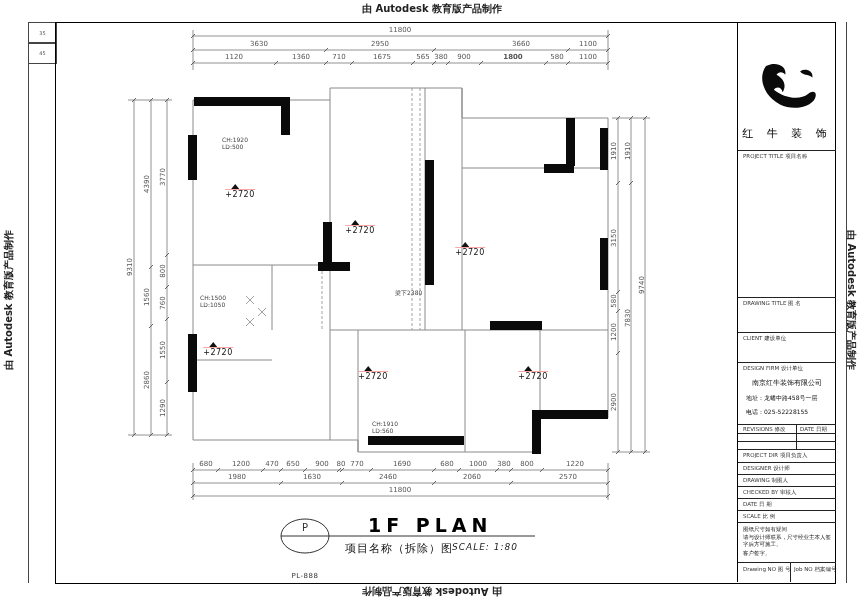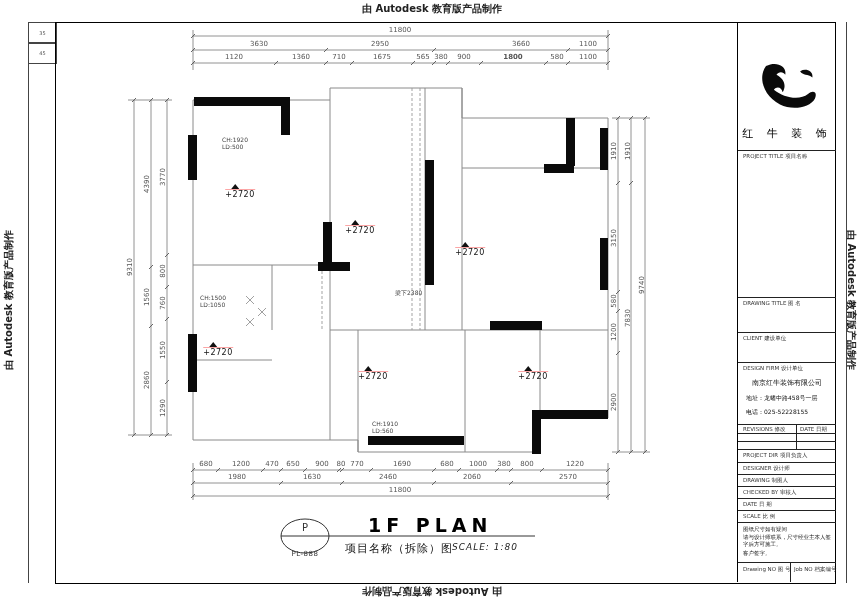--- a/index.html
+++ b/index.html
@@ -167,21 +167,21 @@
   <div>CH:1500</div>
   <div>LD:1050</div>
 </div>
 <div class="abs ann" style="left:372px;top:420px;">
   <div>CH:1910</div>
   <div>LD:560</div>
 </div>
 <div class="abs ann" style="left:395px;top:289px;">梁下2380</div>
 
 <div class="abs stampP" style="left:305px;top:527px;">P</div>
-<div class="abs stampNo" style="left:305px;top:554px;">PL-888</div>
+<div class="abs stampNo" style="left:305px;top:576px;">PL-888</div>
 <div class="abs ftitle" style="left:368px;top:514px;">1F PLAN</div>
 <div class="abs fsub" style="left:345px;top:541px;">项目名称（拆除）图</div>
 <div class="abs fscale" style="left:452px;top:542px;">SCALE: 1:80</div>
 
 <div class="abs tblock">
   <svg class="abs" style="left:14px;top:34px;" width="70" height="62" viewBox="0 0 80 60">
     <path fill="#0a0a0a" d="M16,6 C28,0 40,6 38,16 C36,12 30,12 28,16 C36,20 40,28 35,36 C34,30 28,29 25,33 C36,42 54,46 64,38 C70,33 75,36 72,43 C66,54 46,57 32,50 C14,41 6,20 16,6 Z M55,12 C62,8 70,12 69,19 C64,15 58,17 55,12 Z"></path>
   </svg>
   <div class="brand">红 牛 装 饰</div>
 

